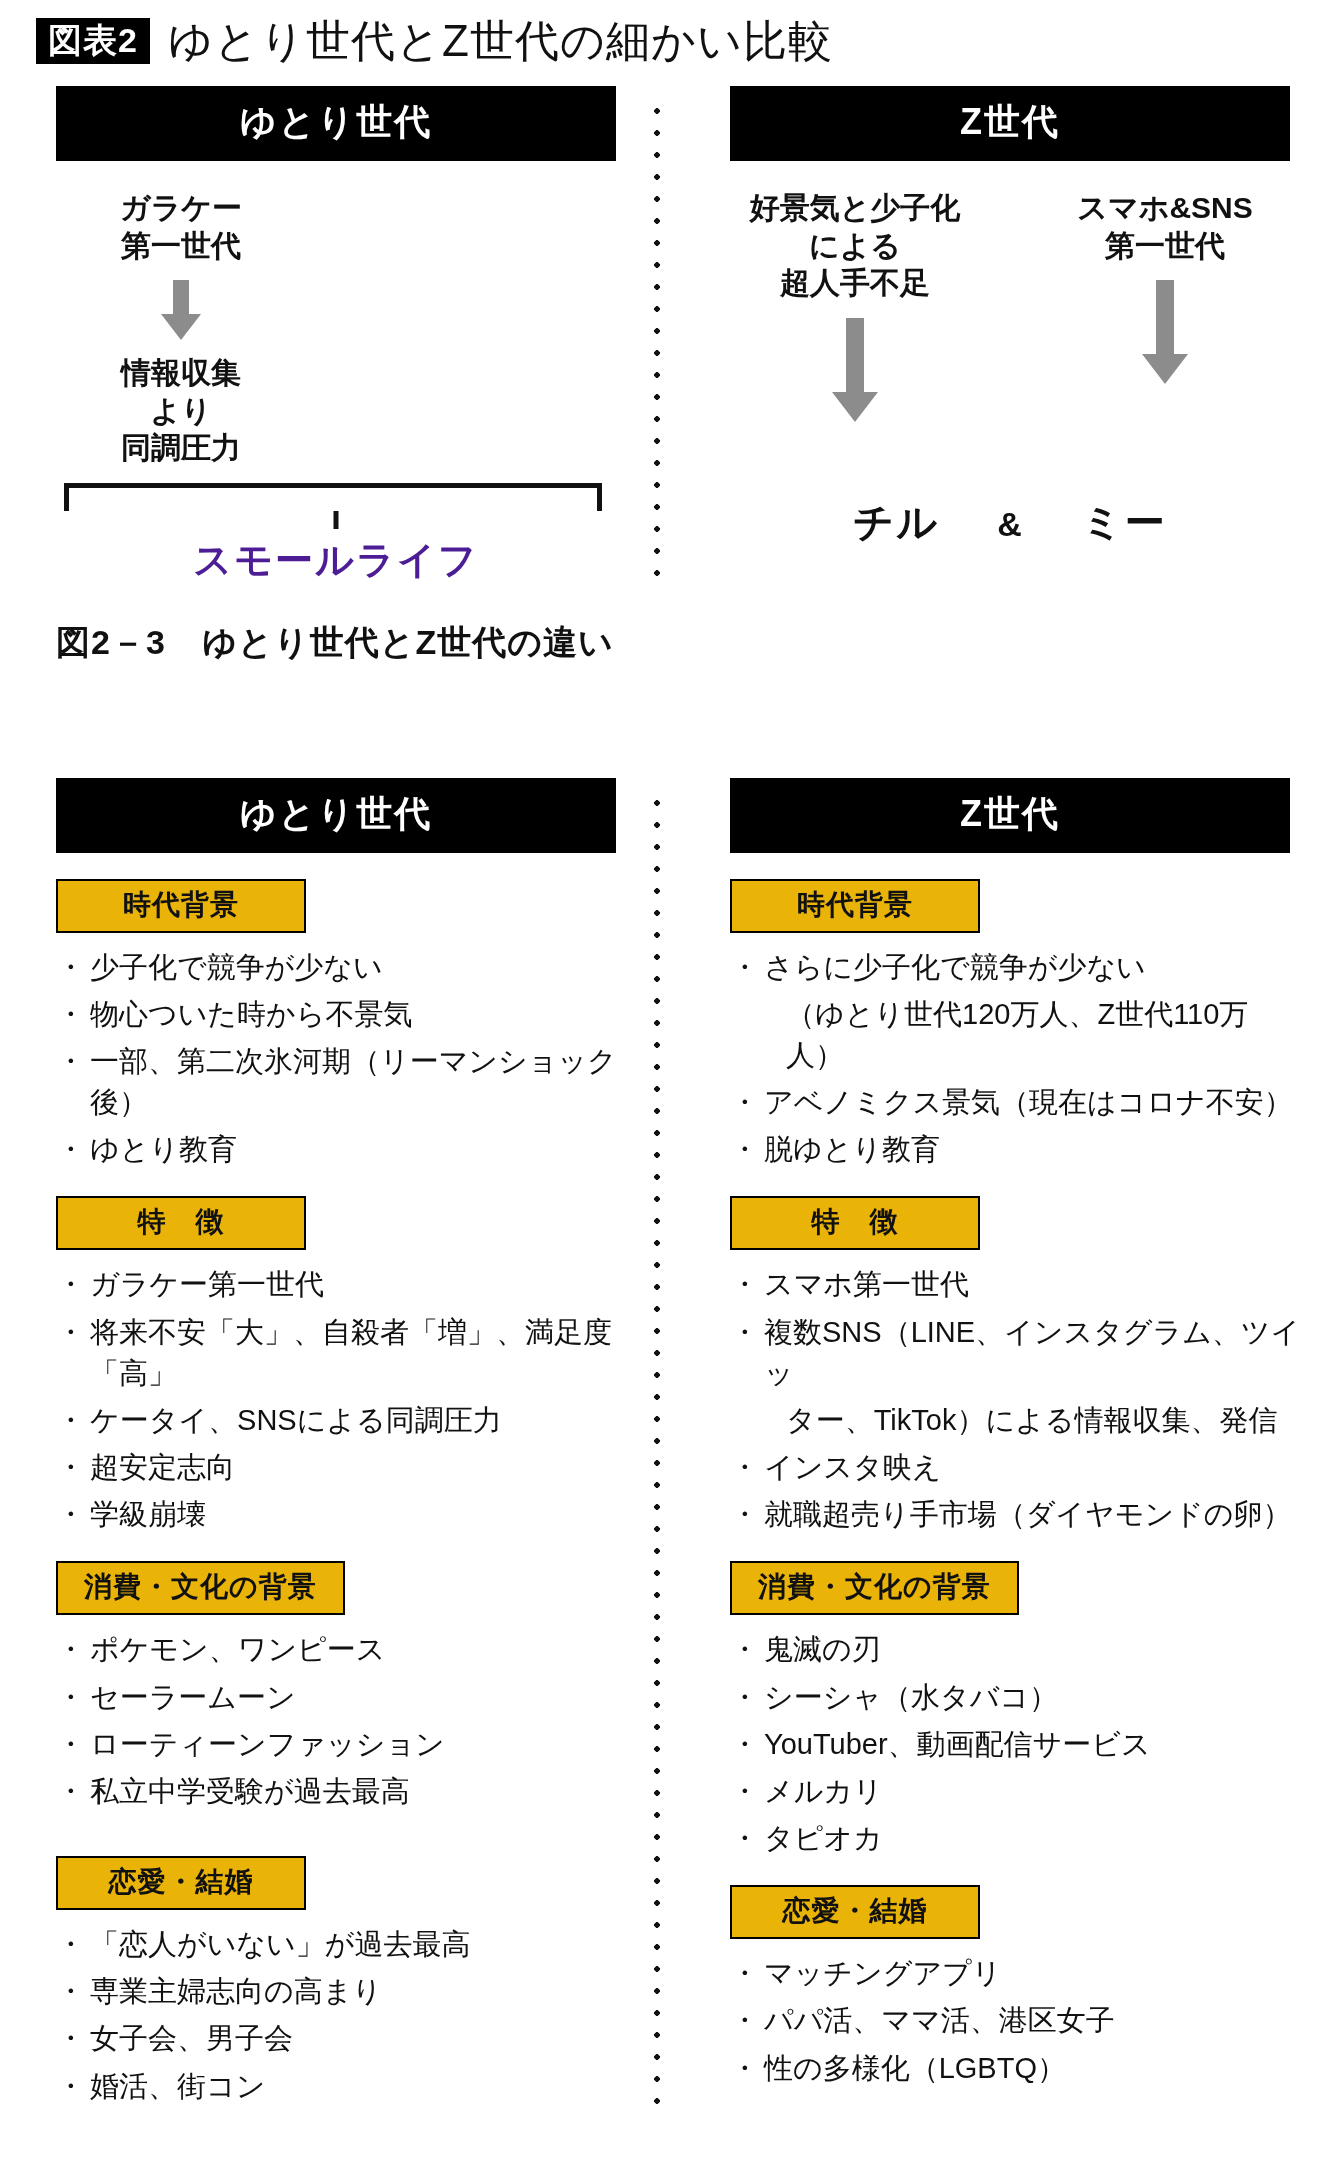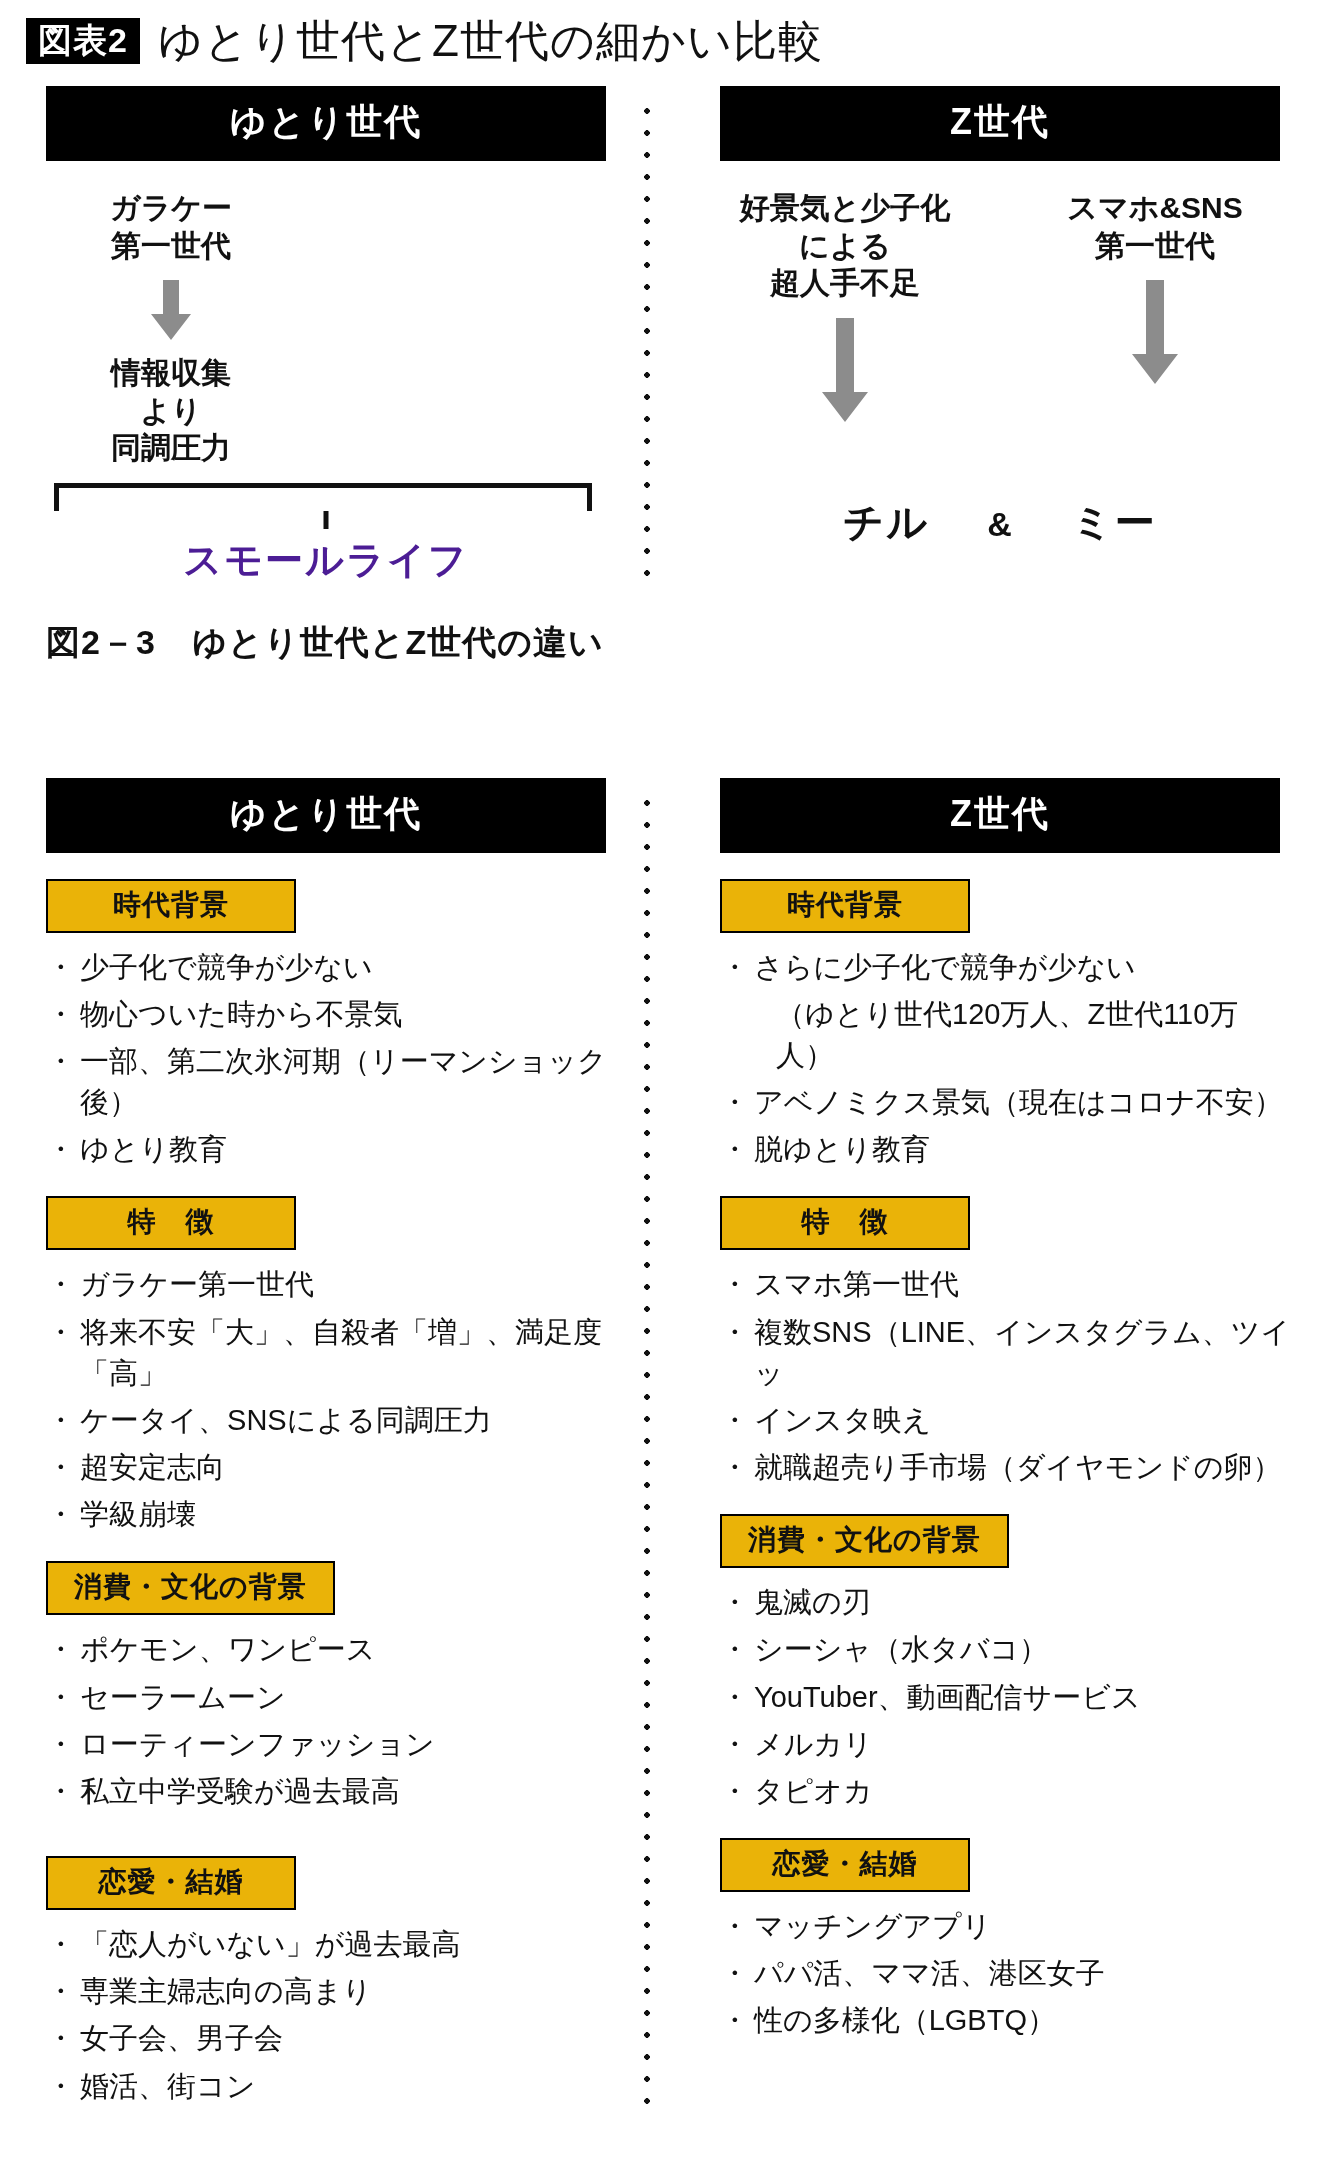--- a/index.html
+++ b/index.html
@@ -4,21 +4,21 @@
 <style>
   * { box-sizing: border-box; }
   html, body { margin: 0; padding: 0; }
   body {
     width: 1340px;
     background: #ffffff;
     font-family: "Liberation Sans", "DejaVu Sans", sans-serif;
     color: #111111;
     -webkit-font-smoothing: antialiased;
   }
-  .page { position: relative; width: 1340px; padding: 0 0 30px 0; }
+  .page { position: relative; width: 1340px; padding: 0 0 30px 10px; }
 
   
   .title-row {
     display: flex;
     align-items: center;
     gap: 18px;
     padding: 18px 0 10px 26px;
   }
   .title-chip {
     background: #000;
@@ -334,20 +334,21 @@
           <li>アベノミクス景気（現在はコロナ不安）</li>
           <li>脱ゆとり教育</li>
         </ul>
       </div>
 
       <div class="section">
         <div class="section-title">特　徴</div>
         <ul class="bullets">
           <li>スマホ第一世代</li>
           <li>複数SNS（LINE、インスタグラム、ツイッ</li>
+          <li class="nobullet">ター、TikTok）による情報収集、発信</li>
           <li>インスタ映え</li>
           <li>就職超売り手市場（ダイヤモンドの卵）</li>
         </ul>
       </div>
 
       <div class="section">
         <div class="section-title">消費・文化の背景</div>
         <ul class="bullets">
           <li>鬼滅の刃</li>
           <li>シーシャ（水タバコ）</li>

